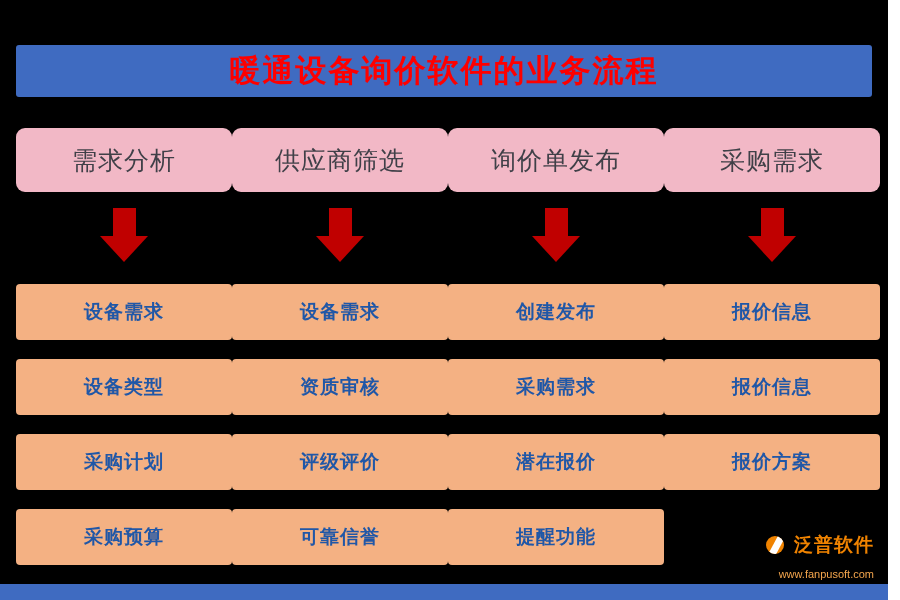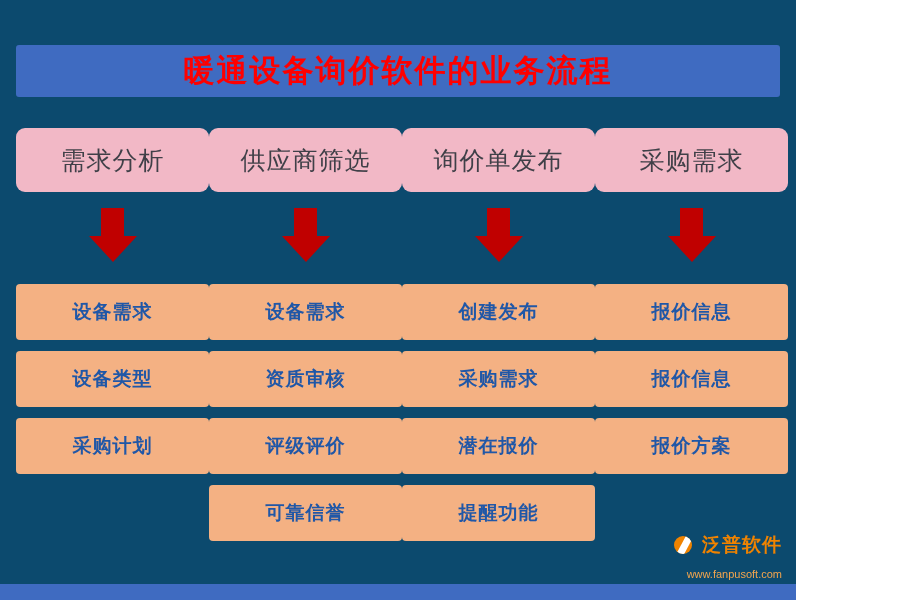--- a/index.html
+++ b/index.html
@@ -4,24 +4,24 @@
 <style>
   * { margin: 0; padding: 0; box-sizing: border-box; }
   html, body { width: 900px; height: 600px; }
   body {
     font-family: "Liberation Serif", "DejaVu Serif", serif;
     background: #ffffff;
     position: relative;
     overflow: hidden;
   }
   .page {
-    width: 796px;
+    width: 888px;
     height: 600px;
     position: relative;
-    background: #0c4a6e;
+    background: #000000;
   }
   .title-banner {
     position: absolute;
     left: 16px;
     right: 16px;
     top: 45px;
     height: 52px;
     background: #3f6bc1;
     border-radius: 3px;
     display: flex;
@@ -73,21 +73,21 @@
   }
   .arrow-head {
     width: 0;
     height: 0;
     border-left: 24px solid transparent;
     border-right: 24px solid transparent;
     border-top: 26px solid #c00000;
   }
   .item-box {
     height: 56px;
-    margin-bottom: 11px;
+    margin-bottom: 19px;
     background: #f4b183;
     border-radius: 4px;
     display: flex;
     align-items: center;
     justify-content: center;
     color: #2057a7;
     font-size: 19px;
     font-weight: bold;
     letter-spacing: 1px;
   }
@@ -157,20 +157,21 @@
 
     <div class="column">
       <div class="header-box">需求分析</div>
       <div class="arrow">
         <div class="arrow-shaft"></div>
         <div class="arrow-head"></div>
       </div>
       <div class="item-box">设备需求</div>
       <div class="item-box">设备类型</div>
       <div class="item-box">采购计划</div>
+      <div class="item-box">采购预算</div>
     </div>
 
     <div class="column">
       <div class="header-box">供应商筛选</div>
       <div class="arrow">
         <div class="arrow-shaft"></div>
         <div class="arrow-head"></div>
       </div>
       <div class="item-box">设备需求</div>
       <div class="item-box">资质审核</div>

